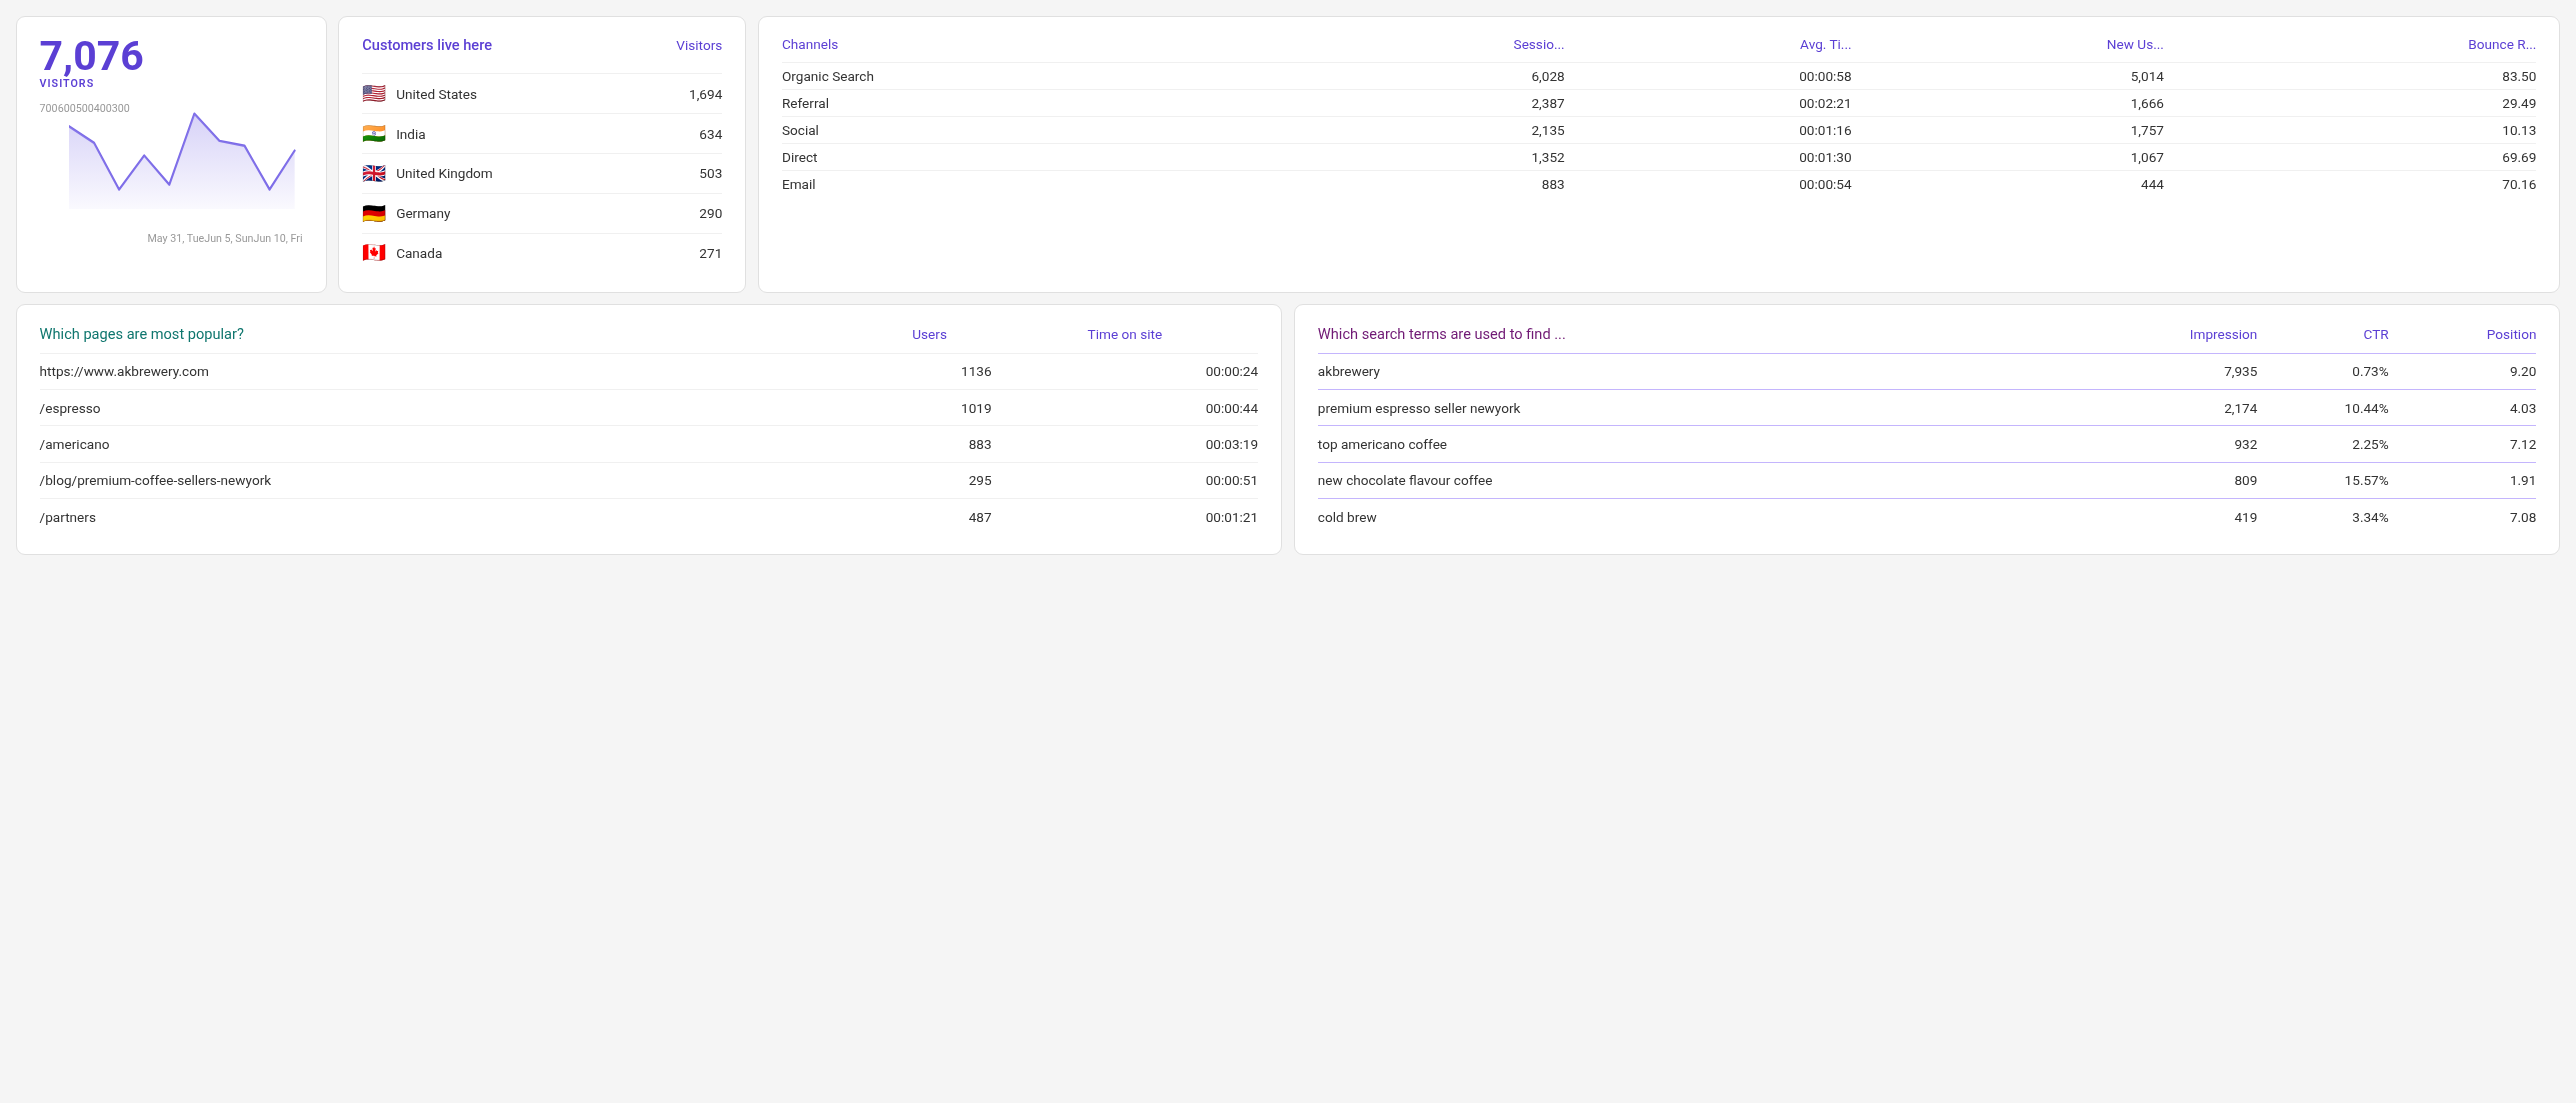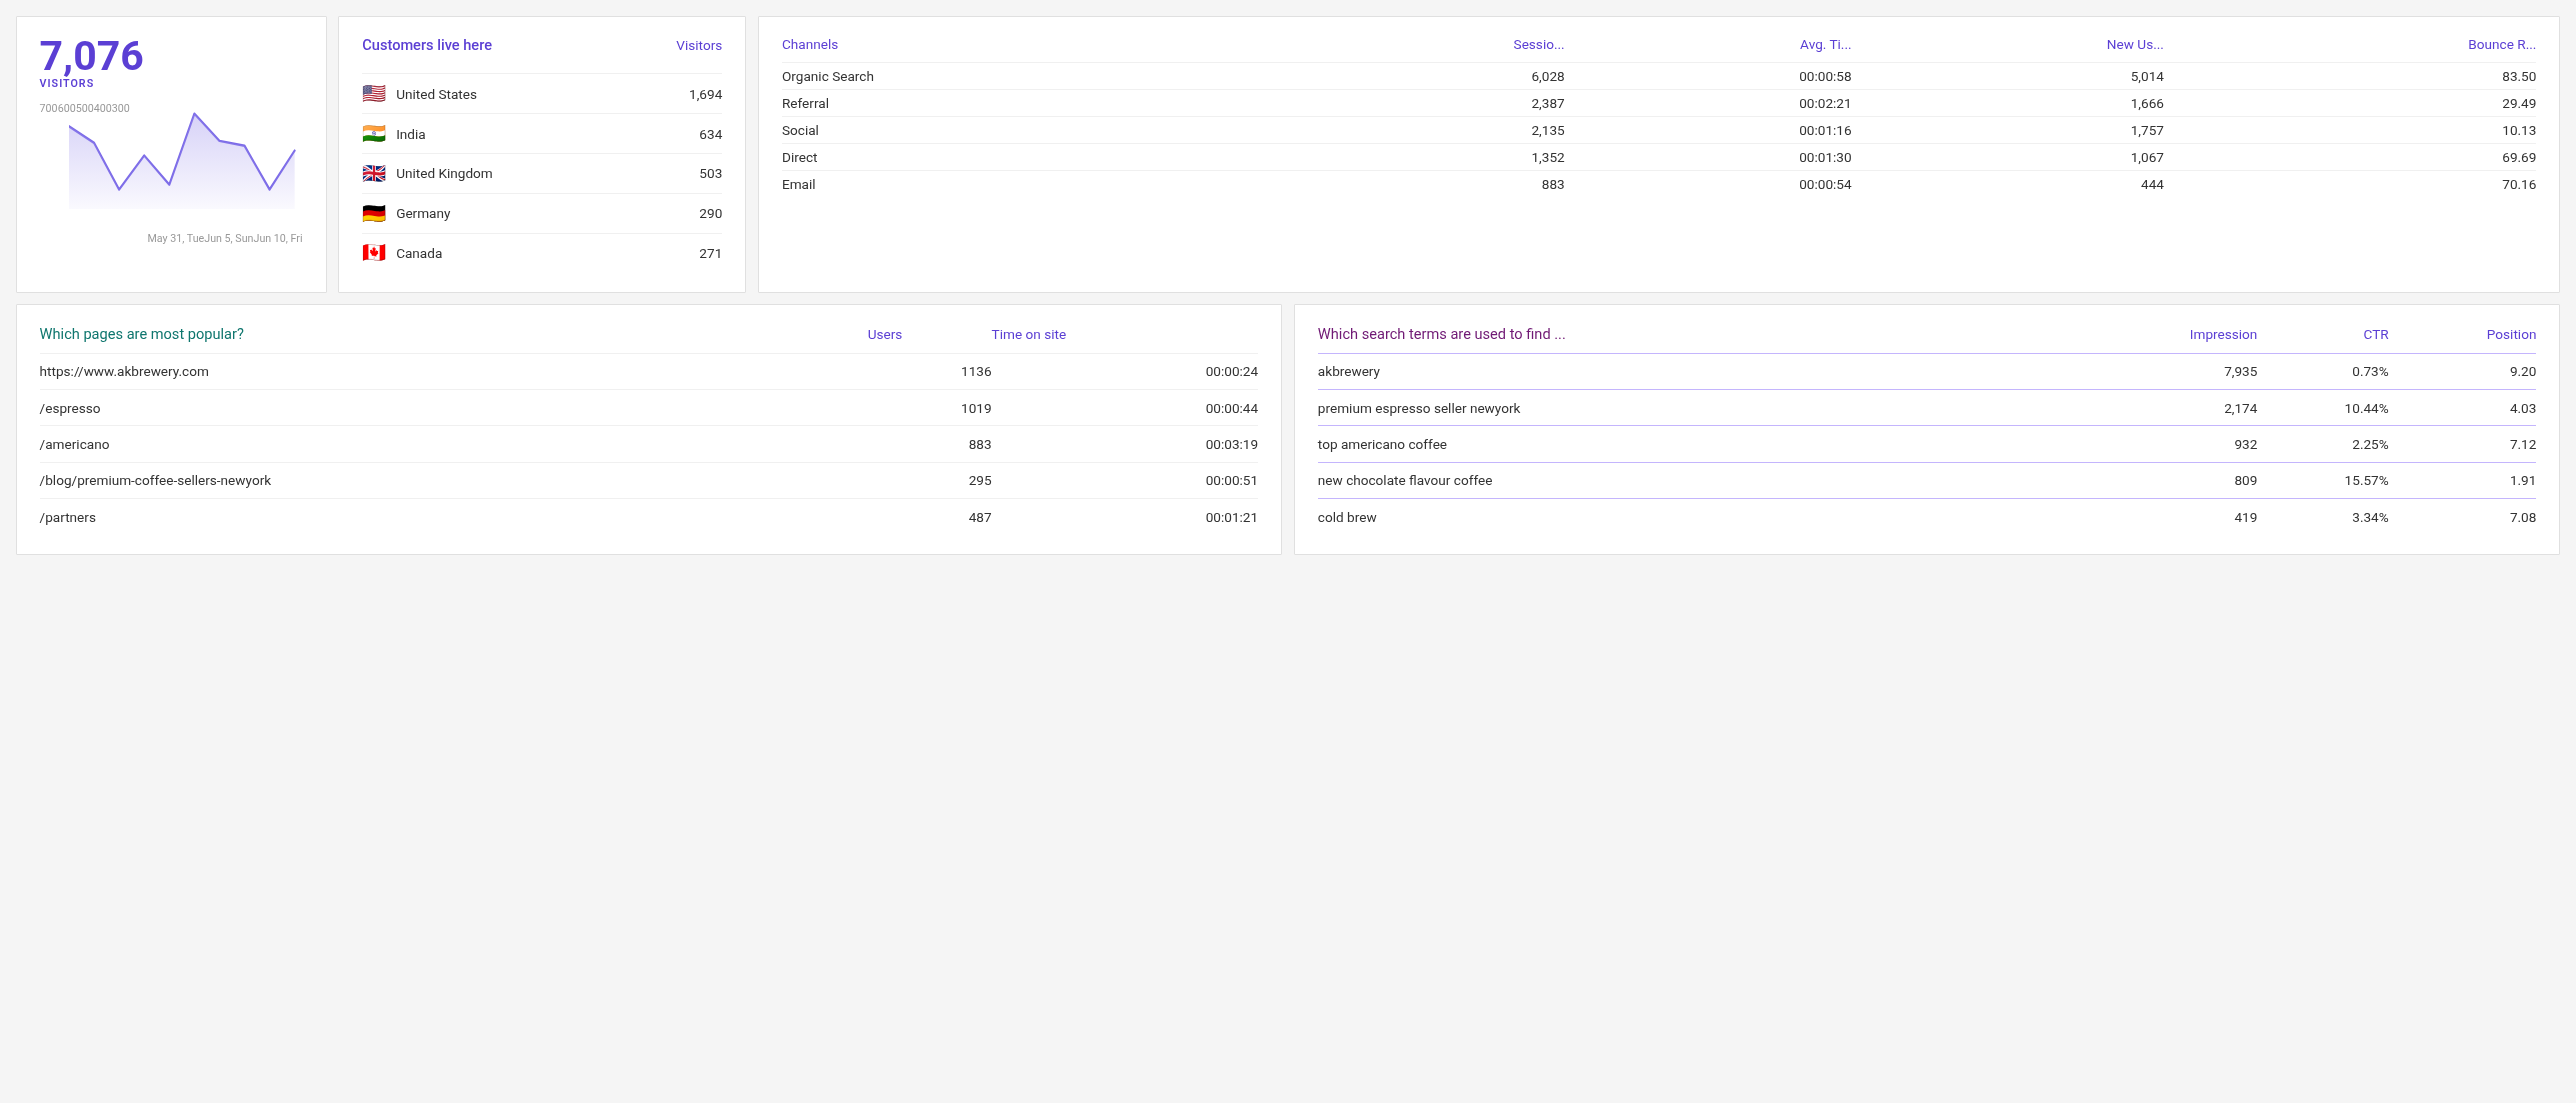--- a/index.html
+++ b/index.html
@@ -15,21 +15,21 @@
       flex-direction: column;
       gap: 11.7px;
     }
     .top-row, .bottom-row {
       display: flex;
       gap: 11.7px;
     }
     .card {
       background: #fff;
       border: 1px solid #e0e0e0;
-      border-radius: 1px;
+      border-radius: 9px;
       padding: 19.4px 23px;
       flex: 1;
     }
     
     .visitors-card {
       flex: 0 0 311px;
       min-width: 292px;
     }
     .visitors-number {
       font-size: 41px;
@@ -154,21 +154,21 @@
       border-collapse: collapse;
     }
     .pages-table thead tr th {
       color: #5b3fd4;
       font-weight: 400;
       font-size: 13.6px;
       padding: 0 0 9.7px 0;
       text-align: left;
     }
     .pages-table thead tr th:not(:first-child) {
-      text-align: left;
+      text-align: center;
       margin-top: 44px;
     }
     .pages-table tbody tr td {
       padding: 9.7px 0;
       border-top: 1px solid #f0f0f0;
       font-size: 13.6px;
       color: #333;
     }
     .pages-table tbody tr td:not(:first-child) {
       text-align: right;

